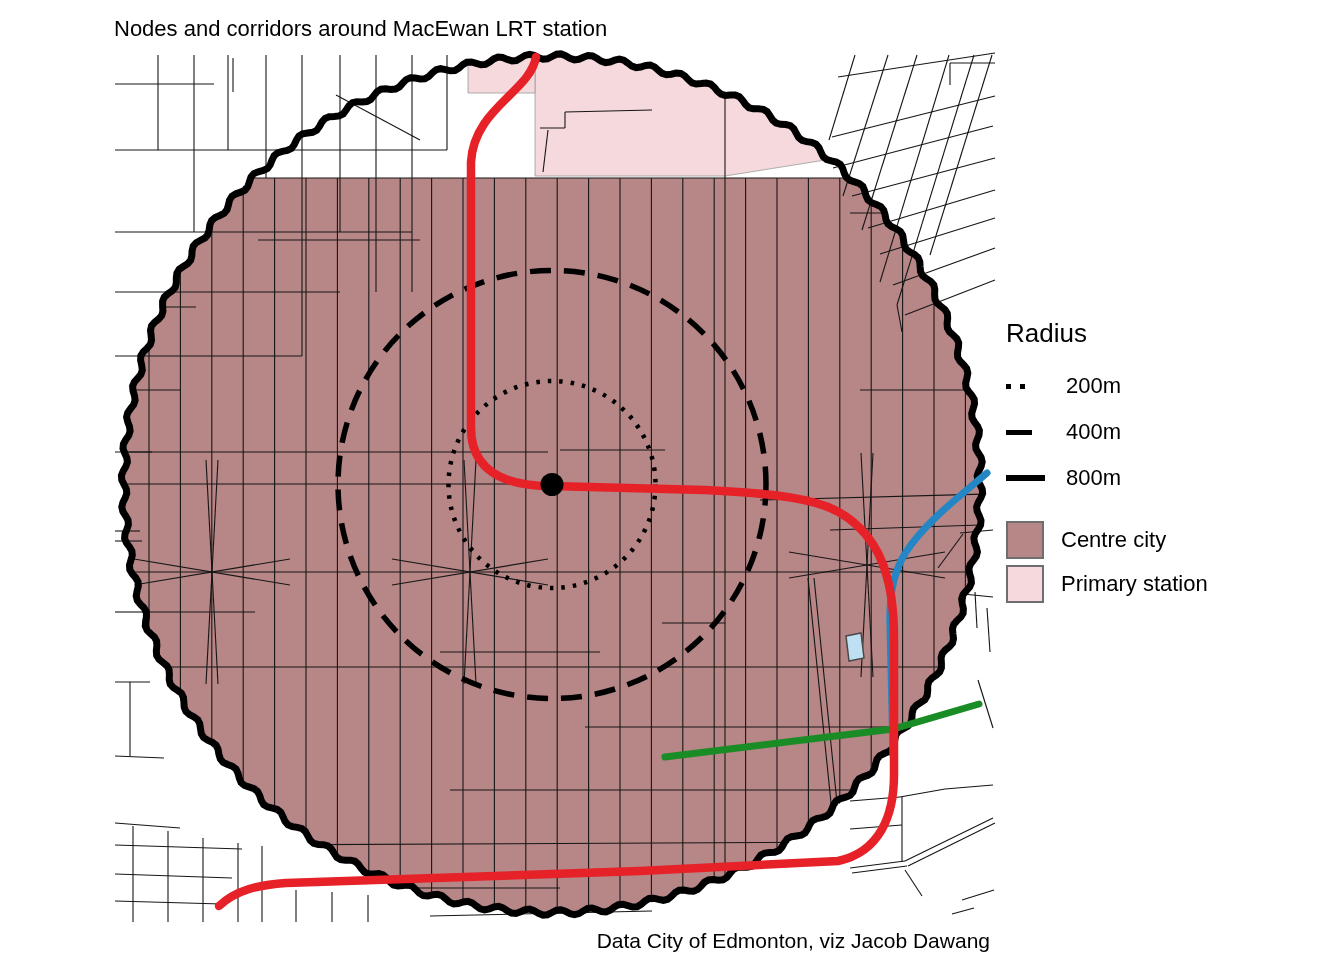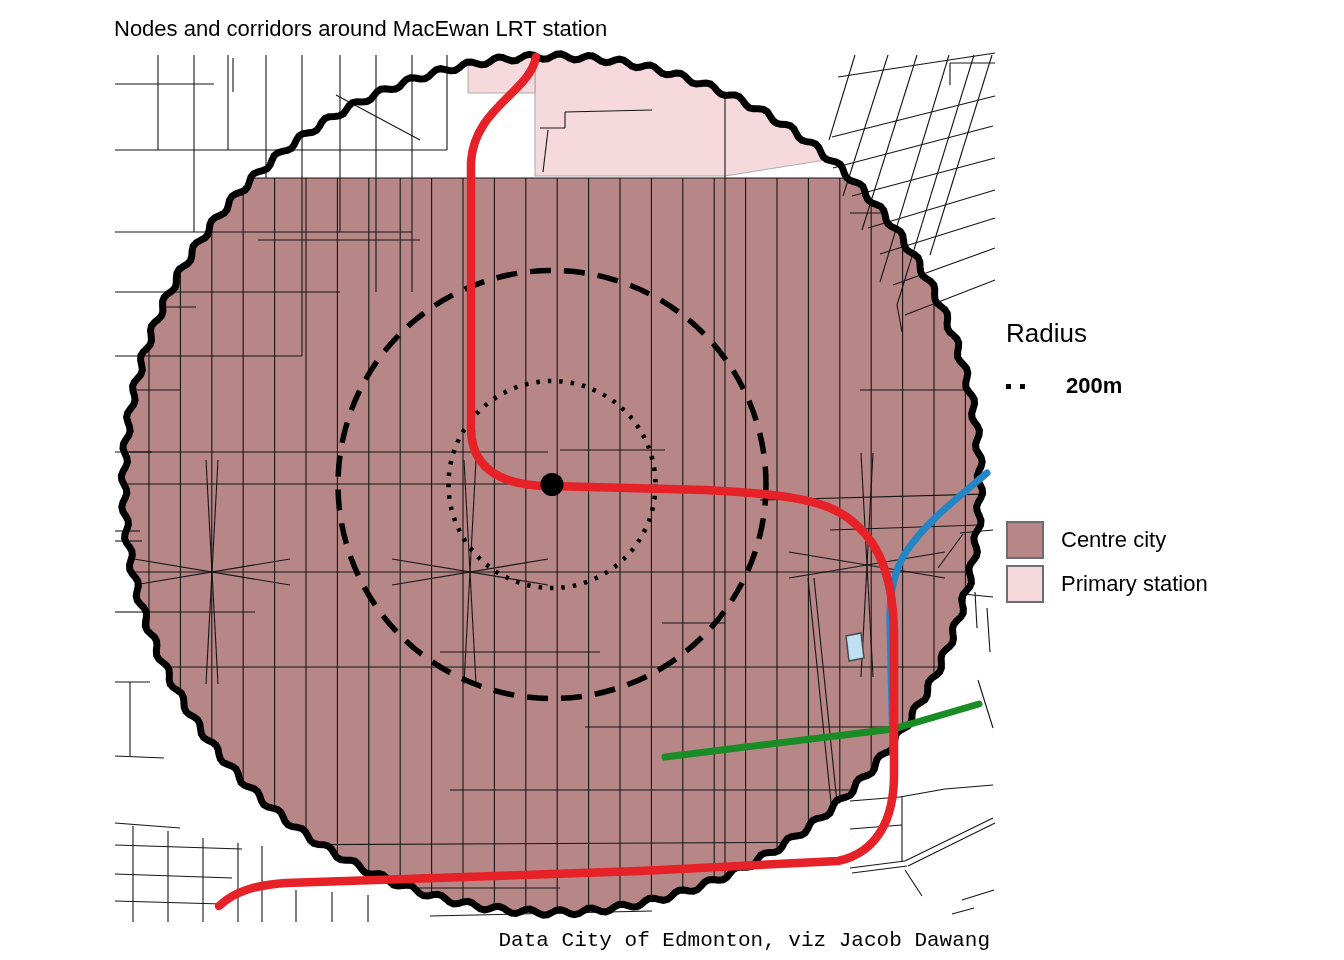--- a/index.html
+++ b/index.html
@@ -1,27 +1,27 @@
 <!DOCTYPE html>
 <html><head>
 <meta charset="utf-8">
 <style>
   html,body{margin:0;padding:0;background:#ffffff;}
   body{width:1344px;height:960px;position:relative;overflow:hidden;
        font-family:"Liberation Sans","DejaVu Sans",sans-serif;color:#000;}
   #map-svg{position:absolute;left:0;top:0;}
   .page-title{position:absolute;left:114px;top:12px;font-size:22px;line-height:34px;white-space:nowrap;}
-  .caption{position:absolute;right:354px;top:929px;font-size:21px;white-space:nowrap;font-family:Liberation Mono, monospace;}
+  .caption{position:absolute;right:354px;top:929px;font-size:21px;white-space:nowrap;}
   .legend{position:absolute;left:1006px;}
   .legend-title{font-size:26px;margin-bottom:14px;}
   #legend-radius{top:318px;width:330px;}
   #legend-area{top:518px;width:330px;}
   .lr-item{display:flex;align-items:center;height:46px;}
   .lr-sample{width:52px;display:flex;align-items:center;}
-  .lr-label{font-size:22px;margin-left:8px;font-weight:bold;}
+  .lr-label{font-size:22px;margin-left:8px;}
   .ls-dotted{width:26px;height:5px;background:repeating-linear-gradient(90deg,#000 0 5px,transparent 5px 14px);}
   .ls-dashed{width:26px;height:5px;background:#000;}
   .ls-solid{width:39px;height:6px;background:#000;}
   .la-item{display:flex;align-items:center;height:44px;margin-bottom:0;}
   .la-swatch{width:38px;height:38px;border:2.5px solid #6e6e6e;box-sizing:border-box;}
   .la-label{font-size:22px;margin-left:17px;}
 </style>
 </head>
 <body>
 
@@ -194,20 +194,32 @@
 <div class="page-title">Nodes and corridors around MacEwan LRT station</div>
 
 <div id="legend-radius" class="legend">
   <div class="legend-title">Radius</div>
   <div class="lr-item">
     <span class="lr-sample">
         <span class="ls-dotted"></span>
       </span>
     <span class="lr-label">200m</span>
   </div>
+  <div class="lr-item">
+    <span class="lr-sample">
+        <span class="ls-dashed"></span>
+      </span>
+    <span class="lr-label">400m</span>
+  </div>
+  <div class="lr-item">
+    <span class="lr-sample">
+        <span class="ls-solid"></span>
+      </span>
+    <span class="lr-label">800m</span>
+  </div>
 </div>
 
 <div id="legend-area" class="legend">
   <div class="la-item">
     <span class="la-swatch" style="background-color: rgb(183, 134, 135);"></span>
     <span class="la-label">Centre city</span>
   </div>
   <div class="la-item">
     <span class="la-swatch" style="background-color: rgb(246, 217, 220);"></span>
     <span class="la-label">Primary station</span>

